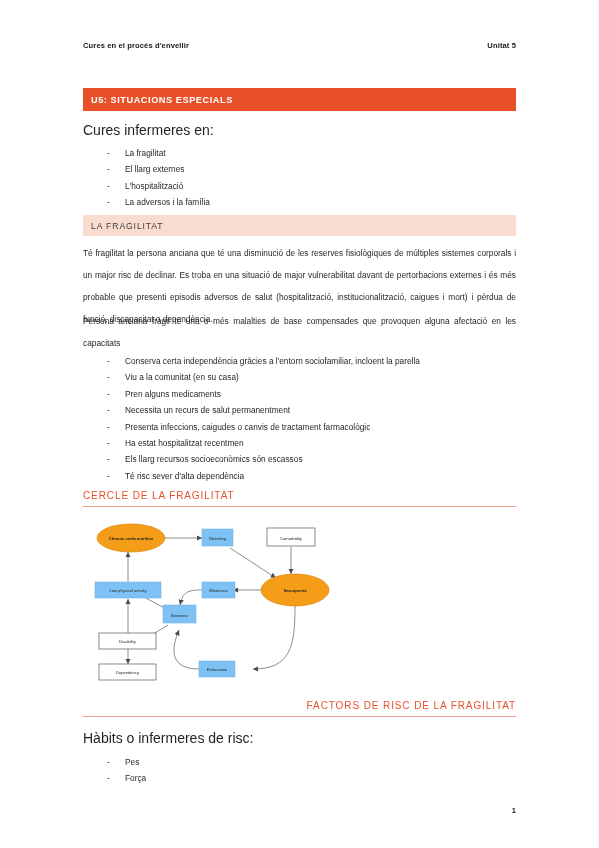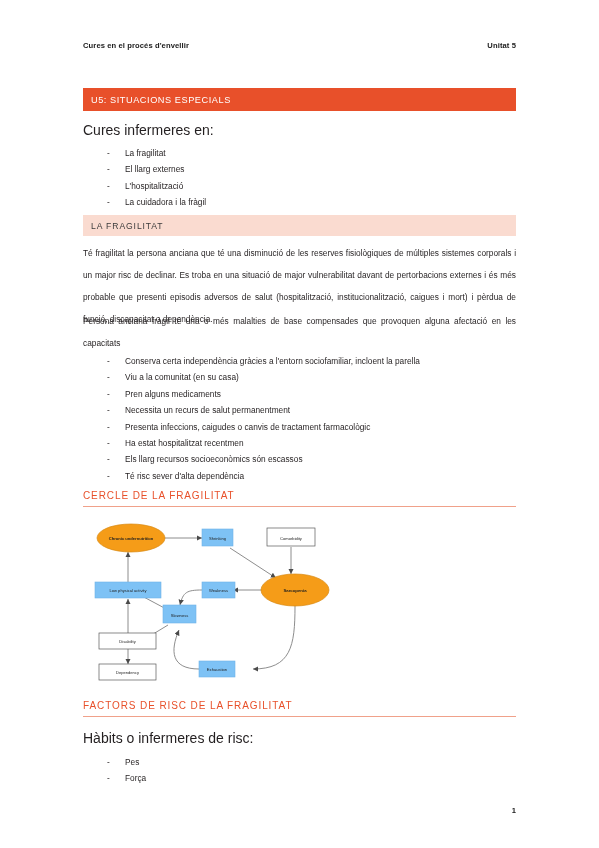--- a/index.html
+++ b/index.html
@@ -51,21 +51,21 @@
     top: 80px;
     width: 433px;
     height: 23px;
     background: #e8502a;
     display: flex;
     align-items: center;
   }
   .banner-text {
     color: #ffffff;
     font-size: 9.2px;
-    font-weight: normal;
+    font-weight: bold;
     letter-spacing: 0.55px;
     padding-left: 8px;
   }
 
   
   .para {
     position: absolute;
     width: 433px;
     font-size: 8.3px;
     line-height: 22px;
@@ -174,21 +174,21 @@
       <div class="li">
         <span class="li-dash">-</span>
         <span class="li-text">El llarg externes</span>
       </div>
       <div class="li">
         <span class="li-dash">-</span>
         <span class="li-text">L'hospitalització</span>
       </div>
       <div class="li">
         <span class="li-dash">-</span>
-        <span class="li-text">La cuidadora i la fràgil</span>
+        <span class="li-text">La adversos i la família</span>
       </div>
     </div>
 
     <div class="pinkbar" style="top:207px;">
       <span class="pinkbar-text">LA FRAGILITAT</span>
     </div>
 
     <div class="para" style="top:234px;">Té fragilitat la persona anciana que té una disminució de les reserves fisiològiques de múltiples sistemes corporals i un major risc de declinar. Es troba en una situació de major vulnerabilitat davant de pertorbacions externes i és més probable que presenti episodis adversos de salut (hospitalització, institucionalització, caigues i mort) i pèrdua de funció, discapacitat o dependència.</div>
 
     <div class="para" style="top:302px;">Persona anciana fràgil té una o més malalties de base compensades que provoquen alguna afectació en les capacitats</div>
@@ -293,21 +293,21 @@
         <text x="44.5" y="127" text-anchor="middle" font-family="Liberation Sans, sans-serif" font-size="4.1" fill="#1f1f1f">Disability</text>
 
         <rect x="16" y="148" width="57" height="16" fill="#ffffff" stroke="#595959" stroke-width="0.7"></rect>
         <text x="44.5" y="158" text-anchor="middle" font-family="Liberation Sans, sans-serif" font-size="4.1" fill="#1f1f1f">Dependency</text>
 
         <rect x="116" y="145" width="36" height="16" fill="#7ec2f5" stroke="#6fb3e8" stroke-width="0.6"></rect>
         <text x="134" y="155" text-anchor="middle" font-family="Liberation Sans, sans-serif" font-size="4.1" fill="#1f1f1f">Exhaustion</text>
       </svg>
     </div>
 
-    <div class="oheading" style="top:692px;">
+    <div class="oheading" style="top:692px;text-align:right;">
       <span class="oheading-text">FACTORS DE RISC DE LA FRAGILITAT</span>
       <span class="oheading-rule"></span>
     </div>
 
     <div class="lead" style="top:723px;left:0;">Hàbits o infermeres de risc:</div>
 
     <div class="list" style="top:746px;">
       <div class="li">
         <span class="li-dash">-</span>
         <span class="li-text">Pes</span>

